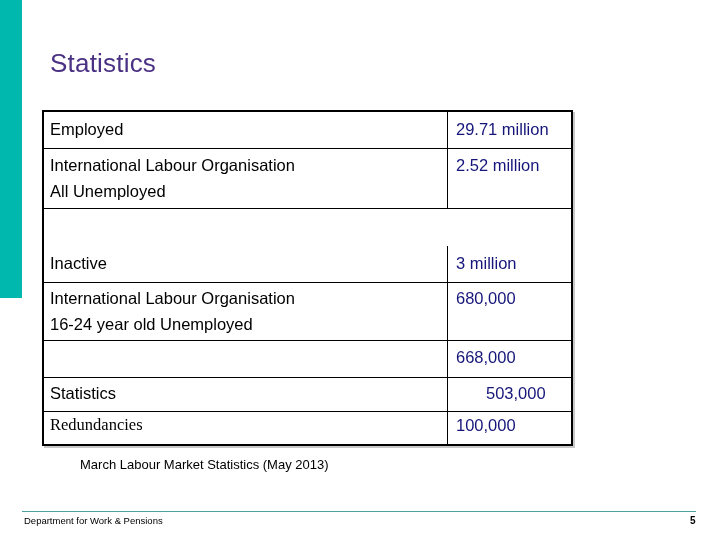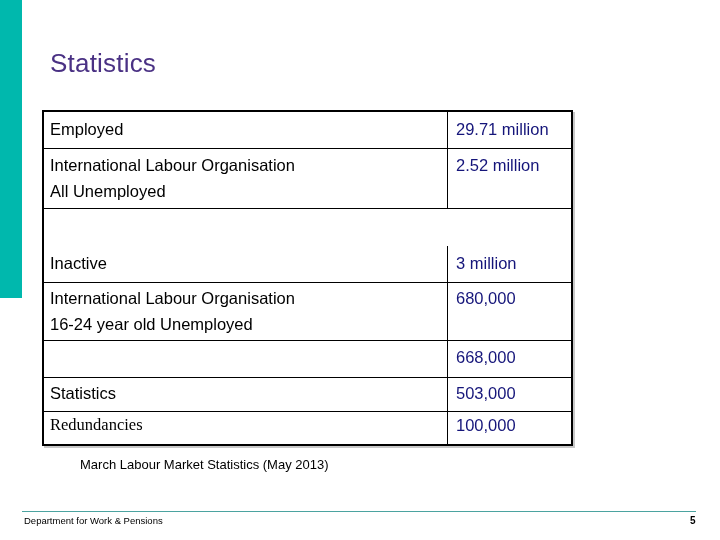--- a/index.html
+++ b/index.html
@@ -90,21 +90,21 @@
     <div class="divider"></div>
     <div class="cell-value" style="top:2px;">680,000</div>
   </div>
   <div class="row" style="top:229px;height:37px;">
     <div class="divider"></div>
     <div class="cell-value" style="top:3px;">668,000</div>
   </div>
   <div class="row" style="top:266px;height:34px;">
     <div class="cell-label" style="top:2px;">Statistics</div>
     <div class="divider"></div>
-    <div class="cell-value" style="top:2px;">503,000</div>
+    <div class="cell-value" style="top:2px;margin-left:30px;">503,000</div>
   </div>
   <div class="row last" style="top:300px;height:32px;">
     <div class="cell-label" style="top:0px;font-family:Liberation Serif, serif;">Redundancies</div>
     <div class="divider"></div>
     <div class="cell-value" style="top:0px;">100,000</div>
   </div>
 </div>
 
 <div class="source">March Labour Market Statistics (May 2013)</div>
 

